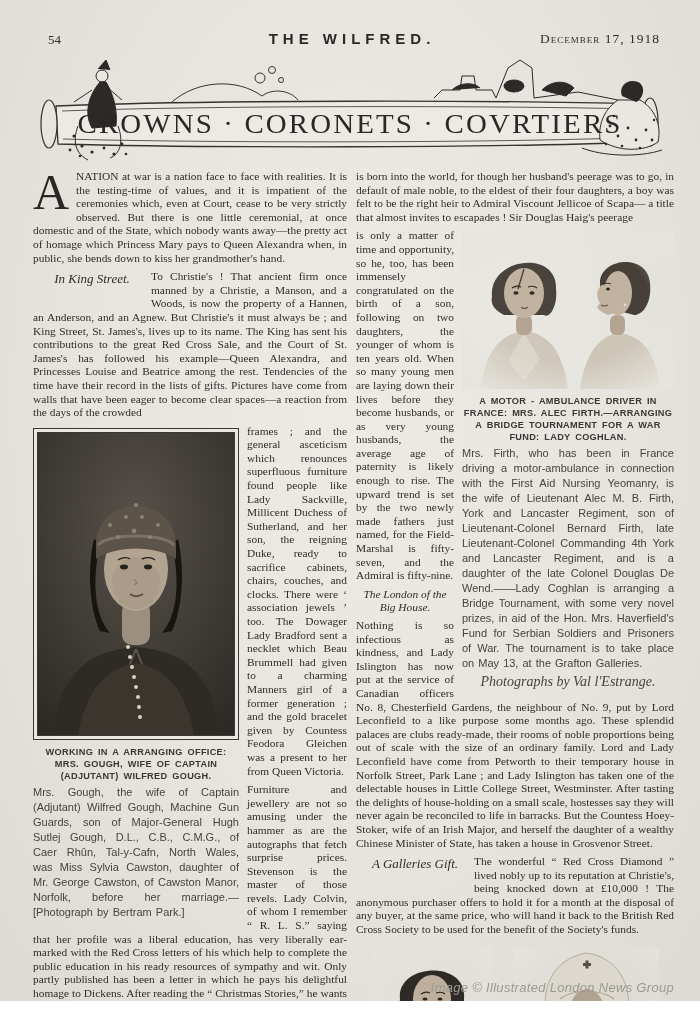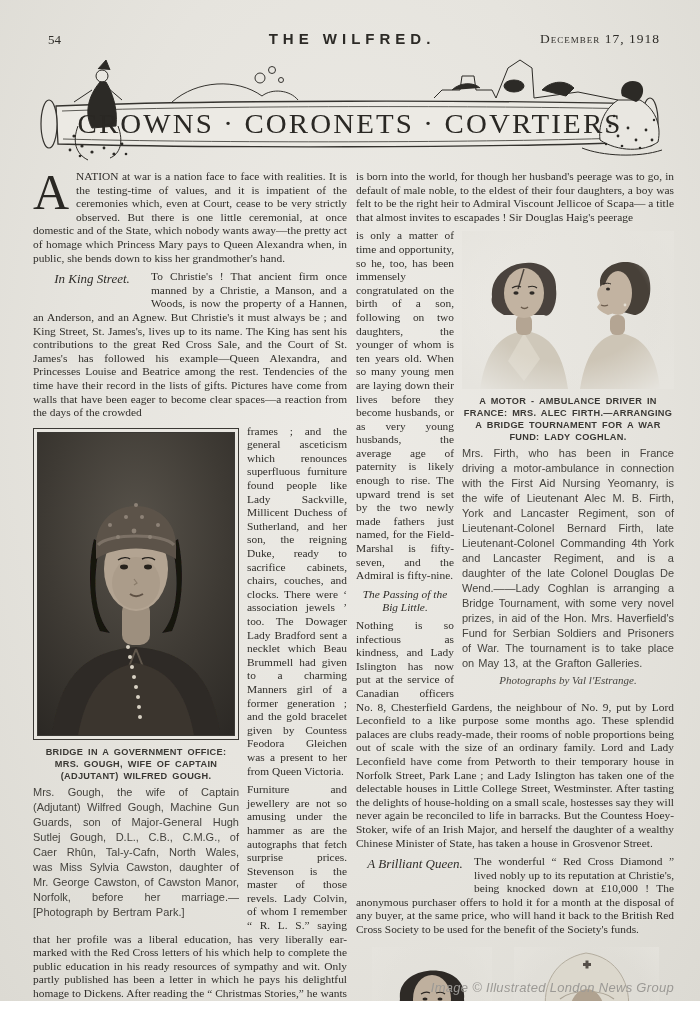--- a/index.html
+++ b/index.html
@@ -26,21 +26,21 @@
   .subhead{ text-align:center; font-style:italic; margin:3px 0 4px 0; font-size:11.4px; line-height:13.6px;}
   
   .photoL{float:left; width:206px; margin:3px 8px 2px 0;}
   .photoR{float:right; width:212px; margin:2px 0 2px 8px;}
   .frame{border:1px solid #3a3834; padding:3px; background:#e9e7e1;}
   .frame-inner{border:1px solid #3a3834; line-height:0;}
   .cap-title{font-family:"Liberation Sans", sans-serif; font-weight:bold; font-size:9.2px; line-height:12px;
     letter-spacing:.3px; text-align:center; margin-top:6px; color:#3a3834; word-spacing:2px;}
   .cap-body{font-family:"Liberation Sans", sans-serif; font-size:11px; line-height:15px; text-align:justify;
     margin-top:3px; color:#46443f; word-spacing:1px;}
-  .cap-credit{font-size:11px; font-style:italic; text-align:center; margin-top:3px; color:#46443f;}
+  .cap-credit{font-size:14px; font-style:italic; text-align:center; margin-top:3px; color:#46443f;}
   
   .brow{display:flex; justify-content:center; align-items:flex-end; gap:22px; margin-top:10px;}
   .attr{position:absolute; right:26px; bottom:6px; font-family:"Liberation Sans", sans-serif; font-size:13px; color:#9b9995; letter-spacing:.3px;font-style:italic;}
   svg{display:block;}
 </style>
 </head>
 <body>
 
 <div class="page">
 
@@ -178,21 +178,21 @@
                 <circle cx="96" cy="244" r="2"></circle>
                   <circle cx="98" cy="254" r="2"></circle>
                   <circle cx="100" cy="264" r="2"></circle>
                 <circle cx="101" cy="274" r="2"></circle>
                   <circle cx="102" cy="284" r="2"></circle>
               </g>
             </g>
           </svg>
         </div>
       </div>
-      <div class="cap-title">BRIDGE IN A GOVERNMENT OFFICE: MRS. GOUGH, WIFE OF CAPTAIN (ADJUTANT) WILFRED GOUGH.</div>
+      <div class="cap-title">WORKING IN A ARRANGING OFFICE: MRS. GOUGH, WIFE OF CAPTAIN (ADJUTANT) WILFRED GOUGH.</div>
       <div class="cap-body">Mrs. Gough, the wife of Captain (Adjutant) Wilfred Gough, Machine Gun Guards, son of Major-General Hugh Sutlej Gough, D.L., C.B., C.M.G., of Caer Rhûn, Tal-y-Cafn, North Wales, was Miss Sylvia Cawston, daughter of Mr. George Cawston, of Cawston Manor, Norfolk, before her marriage.—[Photograph by Bertram Park.]</div>
     </div>
 
     <p>frames ; and the general asceticism which renounces superfluous furniture found people like Lady Sackville, Millicent Duchess of Sutherland, and her son, the reigning Duke, ready to sacrifice cabinets, chairs, couches, and clocks.  There were ‘ association jewels ’ too.  The Dowager Lady Bradford sent a necklet which Beau Brummell had given to a charming Manners girl of a former generation ; and the gold bracelet given by Countess Feodora Gleichen was a present to her from Queen Victoria.</p>
     <p>Furniture and jewellery are not so amusing under the hammer as are the autographs that fetch surprise prices.  Stevenson is the master of those revels.  Lady Colvin, of whom I remember “ R. L. S.” saying that her profile was a liberal education, has very liberally ear-marked with the Red Cross letters of his which help to complete the public education in his ready resources of sympathy and wit.  Only partly published has been a letter in which he pays his delightful homage to Dickens.  After reading the “ Christmas Stories,” he wants “ to go out and comfort someone.”  He proceeds, in a vein of humour only possible to one who was penniless at the time of writing : “ I shall never listen to the nonsense they tell one about not giving money ; I shall give money—I shall do it with a high hand.  Oh, what a jolly thing it is for a man to have written books like these books, and just filled people's hearts with pity.”  Let the compliment be turned upon its maker.  Oh, what a jolly thing it is to be able to write a letter that fills our hearts with pleasure and the Red Cross purse with a big bit of silver for every lucky word and comma it contains.</p>
 
   </div>
 
   <div class="col col-right">
 
@@ -233,24 +233,24 @@
           <circle cx="163" cy="74" r="1.4" fill="#e3ddd2"></circle>
         </g>
         <rect x="0" y="0" width="212" height="158" fill="url(#fade1)"></rect>
       </svg>
       <div class="cap-title">A MOTOR - AMBULANCE DRIVER IN FRANCE: MRS. ALEC FIRTH.—ARRANGING A BRIDGE TOURNAMENT FOR A WAR FUND: LADY COGHLAN.</div>
       <div class="cap-body">Mrs. Firth, who has been in France driving a motor-ambulance in connection with the First Aid Nursing Yeomanry, is the wife of Lieutenant Alec M. B. Firth, York and Lancaster Regiment, son of Lieutenant-Colonel Bernard Firth, late Lieutenant-Colonel Commanding 4th York and Lancaster Regiment, and is a daughter of the late Colonel Douglas De Wend.——Lady Coghlan is arranging a Bridge Tournament, with some very novel prizes, in aid of the Hon. Mrs. Haverfield's Fund for Serbian Soldiers and Prisoners of War.  The tournament is to take place on May 13, at the Grafton Galleries.</div>
       <div class="cap-credit">Photographs by Val l'Estrange.</div>
     </div>
 
     <p>is only a matter of time and opportunity, so he, too, has been immensely congratulated on the birth of a son, following on two daughters, the younger of whom is ten years old.  When so many young men are laying down their lives before they become husbands, or as very young husbands, the average age of paternity is likely enough to rise.  The upward trend is set by the two newly made fathers just named, for the Field-Marshal is fifty-seven, and the Admiral is fifty-nine.</p>
-    <div class="subhead">The Passing of the Big Little.</div>
+    <div class="subhead">The London of the Big House.</div>
     <p>Nothing is so infectious as kindness, and Lady Islington has now put at the service of Canadian officers No. 8, Chesterfield Gardens, the neighbour of No. 9, put by Lord Leconfield to a like purpose some months ago.  These splendid palaces are clubs ready-made, their rooms of noble proportions being out of scale with the size of an ordinary family.   Lord and Lady Leconfield have come from Petworth to their temporary house in Norfolk Street, Park Lane ; and Lady Islington has taken one of the delectable houses in Little College Street, Westminster.  After tasting the delights of house-holding on a small scale, hostesses say they will never again be reconciled to life in barracks.  But the Countess Hoey-Stoker, wife of an Irish Major, and herself the daughter of a wealthy Chinese Minister of State, has taken a house in Grosvenor Street.</p>
 
-    <p><span class="sidehead">A Brilliant Queen.</span><span>The wonderful “ Red Cross Diamond ” lived nobly up to its reputation at Christie's, being knocked down at £10,000 !   The anonymous purchaser offers to hold it for a month at the disposal of any buyer, at the same price, who will hand it back to the British Red Cross Society to be used for the benefit of the Society's funds.</span></p>
+    <p><span class="sidehead">A Galleries Gift.</span><span>The wonderful “ Red Cross Diamond ” lived nobly up to its reputation at Christie's, being knocked down at £10,000 !   The anonymous purchaser offers to hold it for a month at the disposal of any buyer, at the same price, who will hand it back to the British Red Cross Society to be used for the benefit of the Society's funds.</span></p>
 
     <div class="brow">
       <svg viewBox="0 0 120 148" width="120" height="148">
         <defs>
           <filter id="soft3">
               <feGaussianBlur stdDeviation="0.6"></feGaussianBlur>
             </filter>
           <radialGradient id="fade2" cx="50%" cy="42%" r="72%">
             <stop offset="55%" stop-color="#e6e4de" stop-opacity="0"></stop>
             <stop offset="100%" stop-color="#e6e4de" stop-opacity="1"></stop>

